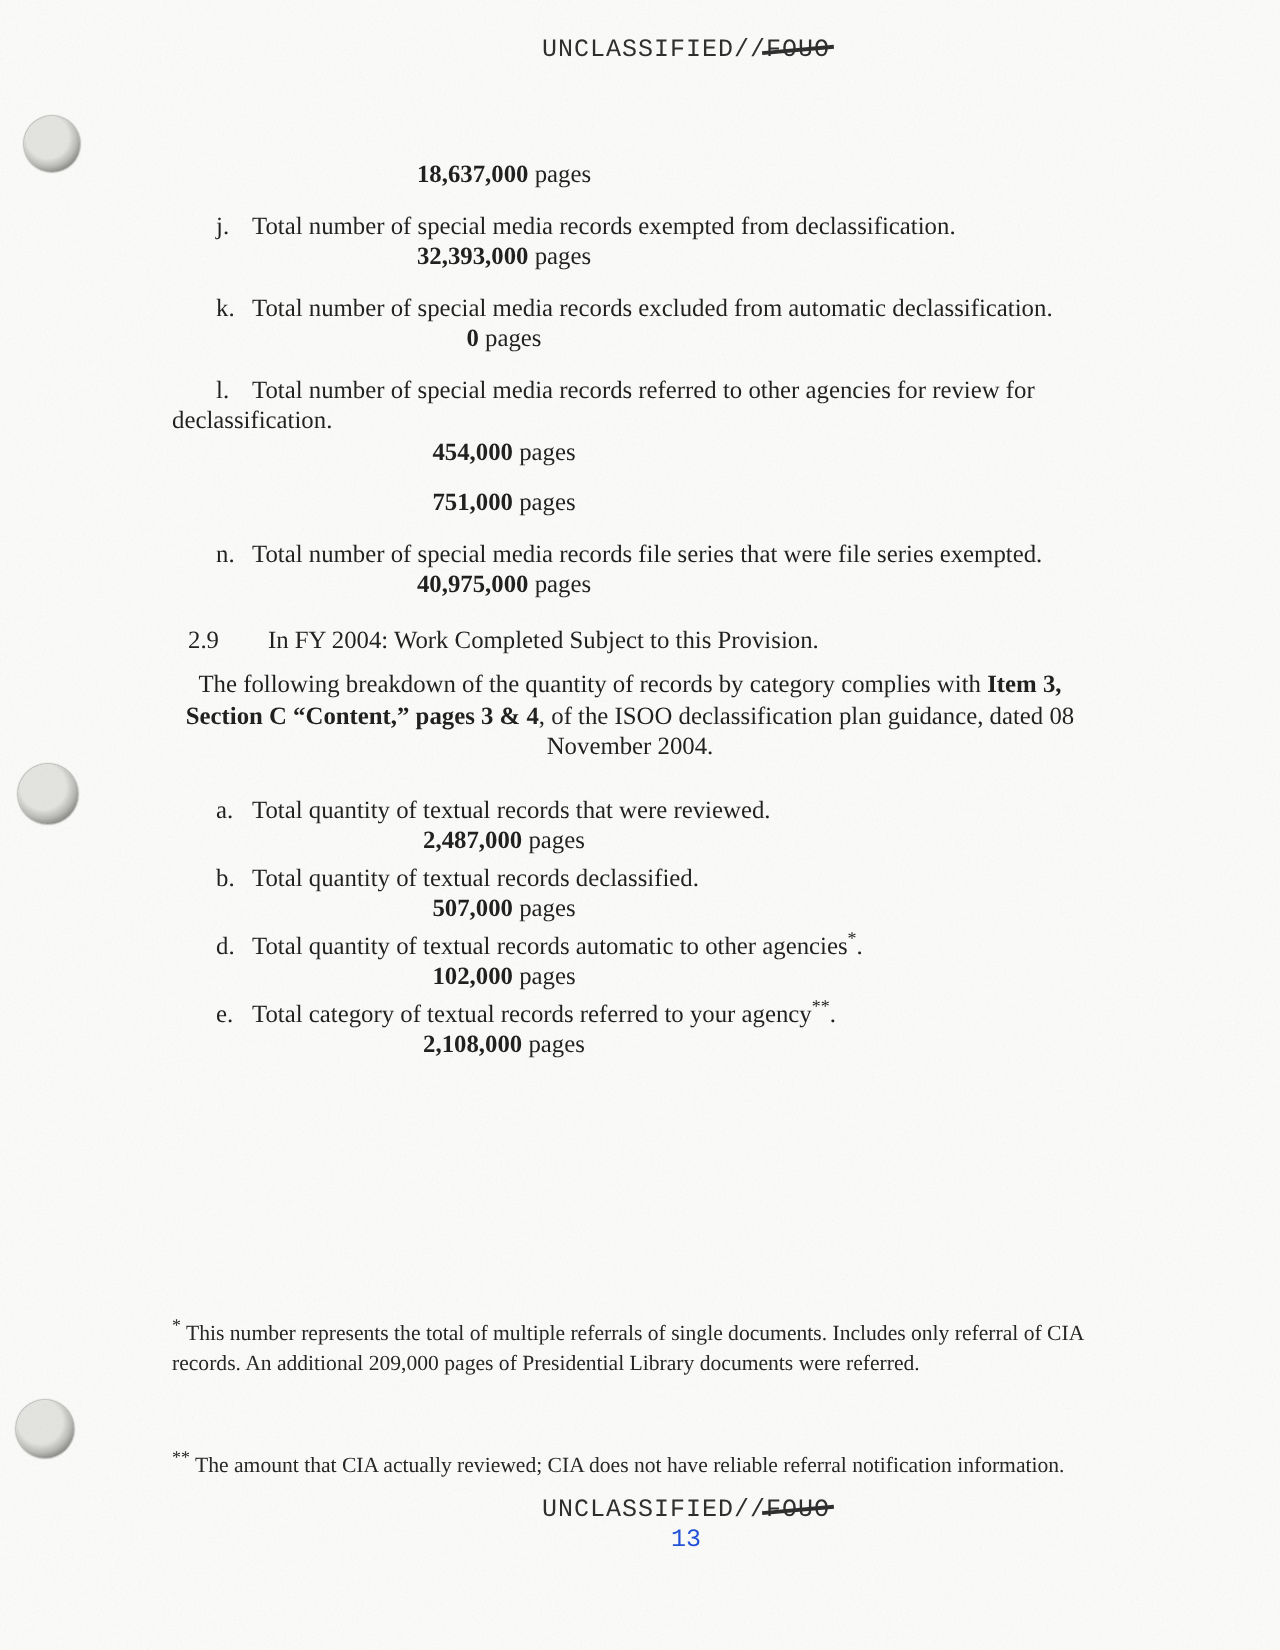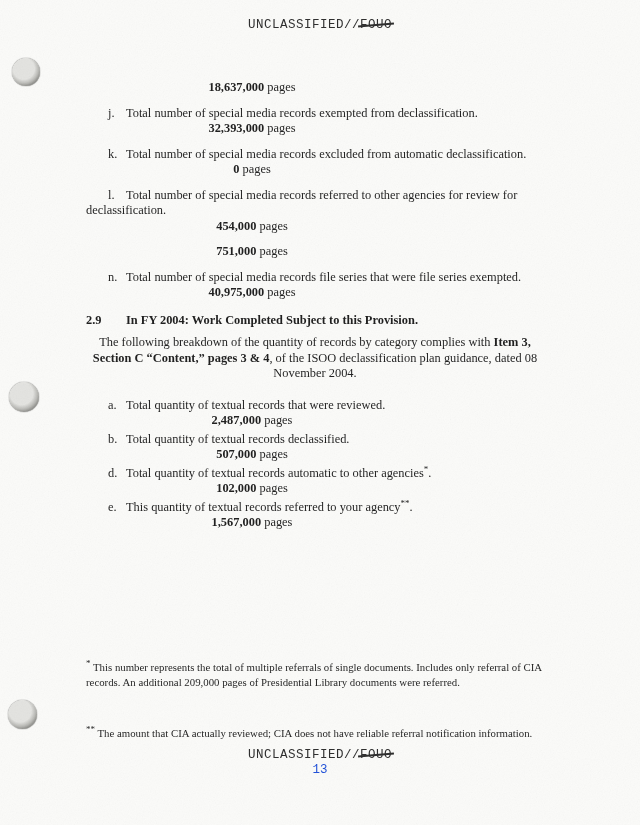--- a/index.html
+++ b/index.html
@@ -4,21 +4,21 @@
 <style>
   * { margin: 0; padding: 0; box-sizing: border-box; }
   html, body { width: 640px; height: 825px; }
   body {
     font-family: "Liberation Serif", serif;
     background: #fbfbf9;
     color: #1b1b1b;
     position: relative;
     overflow: hidden;
   }
-  .page { position: absolute; inset: 0; }
+  .page { position: absolute; inset: 0; padding-left: 23px; }
 
   
   .noise { position: absolute; inset: 0; width: 100%; height: 100%; opacity: .07; pointer-events: none; }
 
   
   .hole {
     position: absolute;
     border-radius: 50%;
     background: radial-gradient(circle at 42% 38%, #e3e3e0 0 45%, #b9b9b5 62%, #6f6f6b 82%, #2e2e2c 100%);
     box-shadow: 0 0 1px #222;
@@ -70,23 +70,24 @@
   .item .letter { display: inline-block; text-indent: 0; width: 18px; }
   .item .value-line {
     margin-left: 20px;
     width: 292px;
     text-align: center;
   }
   .item .num { font-weight: bold; }
   sup.mark { font-size: 9px; vertical-align: super; line-height: 0; }
 
   .section-heading {
-    font-weight: bold;
+    font-weight: normal;
     margin-top: 12px;
     margin-bottom: 7px;
+    margin-left: 8px;
   }
   .section-heading .secnum { display: inline-block; width: 40px; }
 
   .intro { margin-bottom: 16px; text-align: center; }
   .intro b { font-weight: bold; }
 
   .list2 .item { margin-bottom: 3px; }
 
   
   .footnotes {
@@ -165,22 +166,22 @@
         <div class="value-line" data-interactable="false"><span class="num" data-interactable="false">507,000</span> <span data-interactable="false">pages</span></div>
       </div>
 
 
       <div class="item" data-interactable="false">
         <div class="itext" data-interactable="false"><span class="letter" data-interactable="false">d.</span><span data-interactable="false">Total quantity of textual records automatic to other agencies</span><sup class="mark" data-interactable="false">*</sup><span data-interactable="false">.</span></div>
         <div class="value-line" data-interactable="false"><span class="num" data-interactable="false">102,000</span> <span data-interactable="false">pages</span></div>
       </div>
 
       <div class="item" data-interactable="false">
-        <div class="itext" data-interactable="false"><span class="letter" data-interactable="false">e.</span><span data-interactable="false">This quantity of textual records referred to your agency</span><sup class="mark" data-interactable="false">**</sup><span data-interactable="false">.</span></div>
-        <div class="value-line" data-interactable="false"><span class="num" data-interactable="false">1,567,000</span> <span data-interactable="false">pages</span></div>
+        <div class="itext" data-interactable="false"><span class="letter" data-interactable="false">e.</span><span data-interactable="false">Total category of textual records referred to your agency</span><sup class="mark" data-interactable="false">**</sup><span data-interactable="false">.</span></div>
+        <div class="value-line" data-interactable="false"><span class="num" data-interactable="false">2,108,000</span> <span data-interactable="false">pages</span></div>
       </div>
 
     </div>
   </div>
 
   <div class="footnotes fn1" data-interactable="false">
     <sup class="mark" data-interactable="false">*</sup> <span data-interactable="false">This number represents the total of multiple referrals of single documents. Includes only referral of CIA records. An additional 209,000 pages of Presidential Library documents were referred.</span>
   </div>
   <div class="footnotes fn2" data-interactable="false">
     <sup class="mark" data-interactable="false">**</sup> <span data-interactable="false">The amount that CIA actually reviewed; CIA does not have reliable referral notification information.</span>

